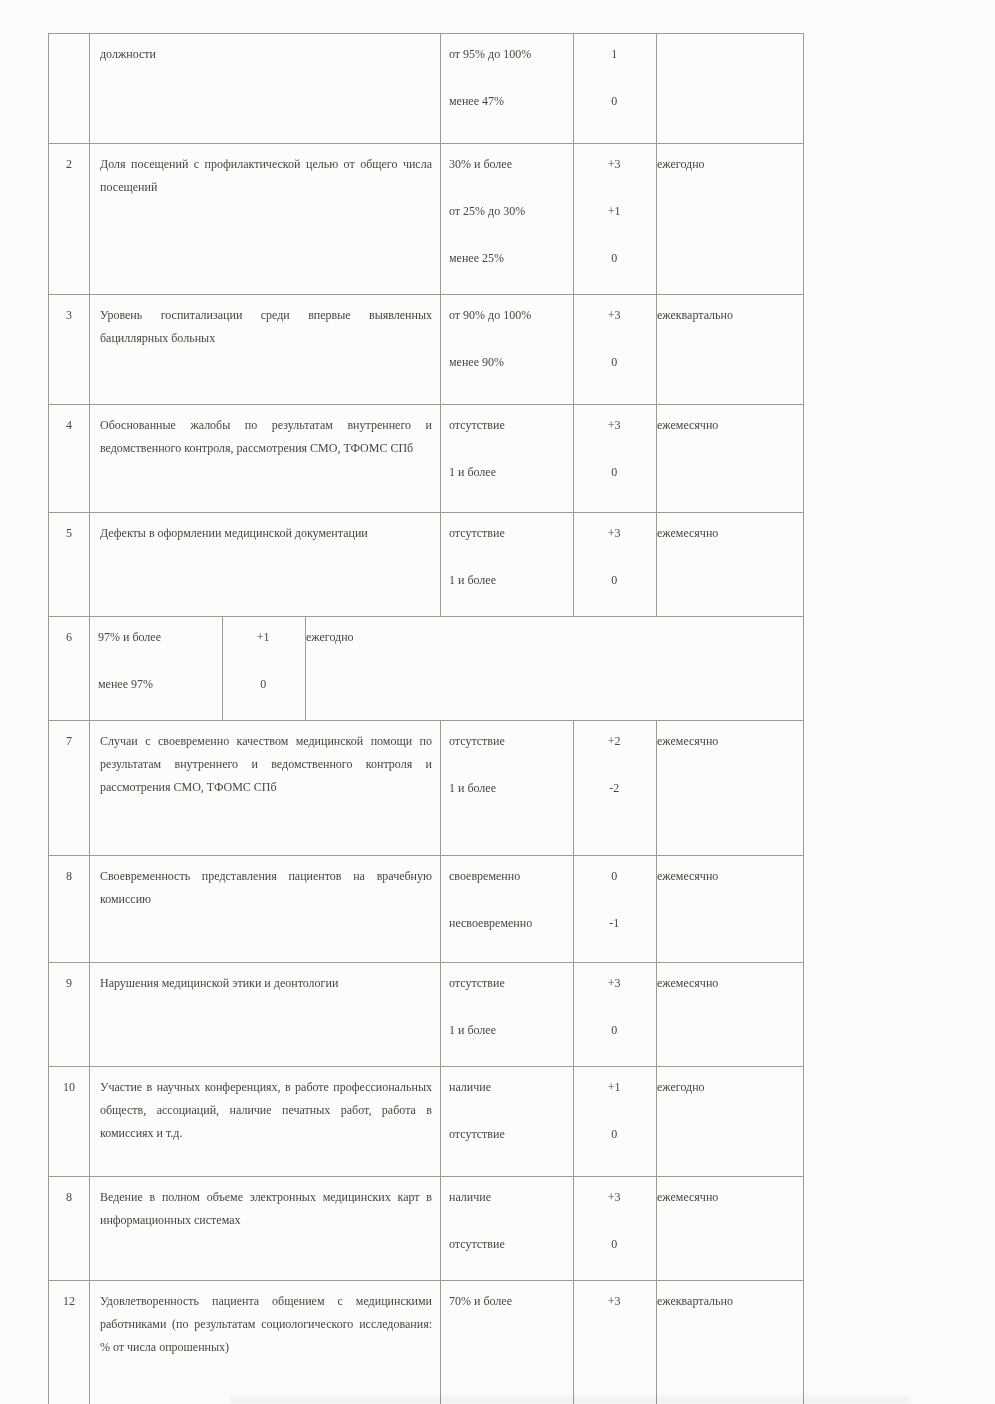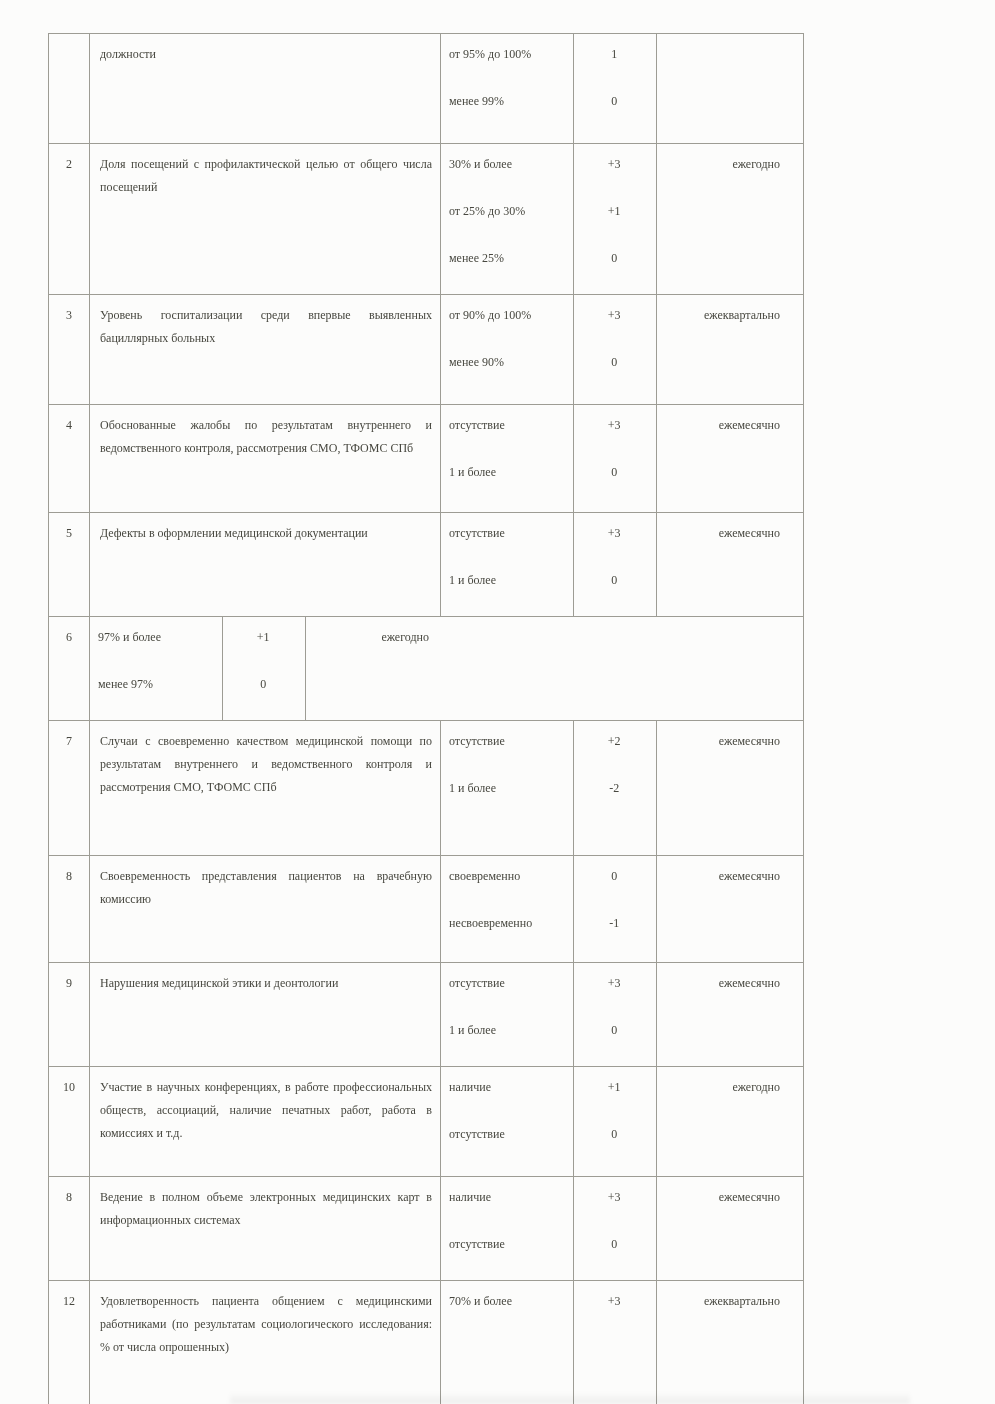--- a/index.html
+++ b/index.html
@@ -92,21 +92,21 @@
     overflow-wrap:anywhere;
   }
   .crit-points{
     width:84px;
     text-align:center;
   }
   .c-freq{
     width:124px;
     flex:0 0 auto;
     border-left:1px solid var(--border);
-    text-align:right;
+    text-align:left;
   }
   .scan-smudge{
     position:absolute;
     left:230px;bottom:0;
     width:680px;height:12px;
     background:linear-gradient(to bottom, rgba(0,0,0,0), rgba(0,0,0,0.06));
     filter:blur(2px);
   }
 </style>
 </head>
@@ -117,21 +117,21 @@
 
     <div class="trow">
       <div class="cell c-num"></div>
       <div class="cell c-desc">должности</div>
       <div class="cell c-crit">
         <div class="crit-item">
           <div class="crit-label">от 95% до 100%</div>
           <div class="crit-points">1</div>
         </div>
         <div class="crit-item">
-          <div class="crit-label">менее 99%</div>
+          <div class="crit-label">менее 47%</div>
           <div class="crit-points">0</div>
         </div>
       </div>
       <div class="cell c-freq"></div>
     </div>
 
     <div class="trow">
       <div class="cell c-num">2</div>
       <div class="cell c-desc">Доля посещений с профилактической целью от общего числа посещений</div>
       <div class="cell c-crit">

